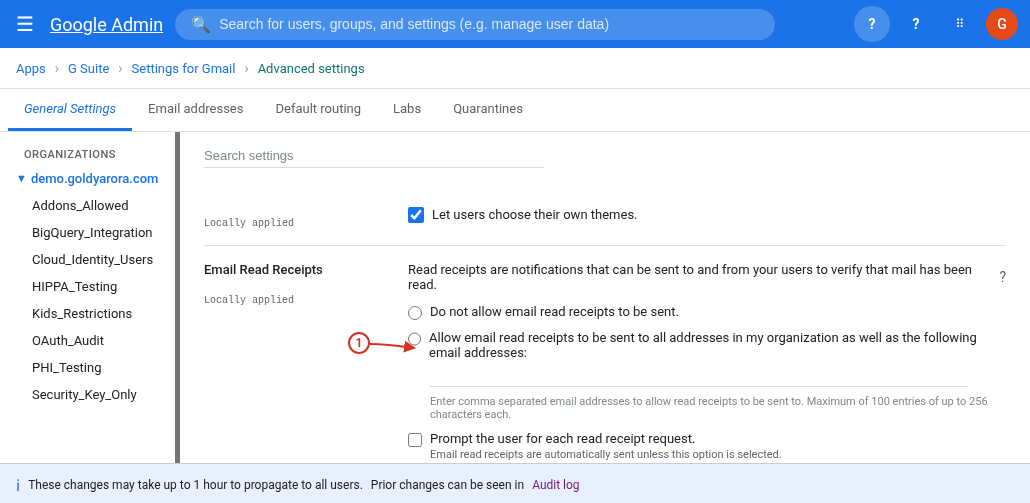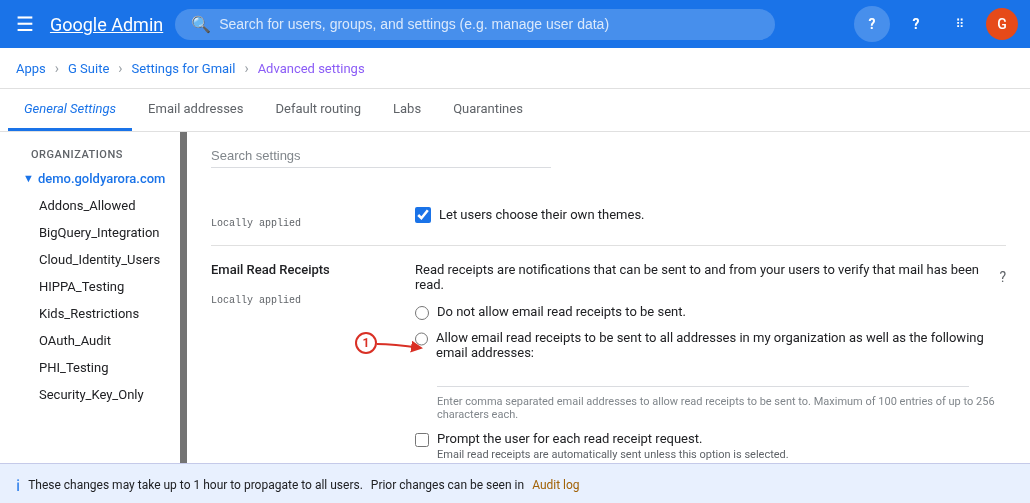--- a/index.html
+++ b/index.html
@@ -80,21 +80,21 @@
       padding: 12px 16px;
       display: flex;
       align-items: center;
       gap: 9px;
       font-size: 13px;
       color: #5f6368;
       border-bottom: 1px solid #e0e0e0;
     }
     .breadcrumb a { color: #1a73e8; text-decoration: none; }
     .breadcrumb .sep { color: #9aa0a6; font-size: 14px; }
-    .breadcrumb .current { color: #8b5cf6; }
+    .breadcrumb .current { color: #0f766e; }
 
     
     .tabs-bar {
       display: flex;
       align-items: center;
       border-bottom: 1px solid #e0e0e0;
       padding: 0 0 0 8px;
     }
     .tab {
       padding: 12px 16px;
@@ -114,24 +114,23 @@
     .main-layout {
       display: flex;
       height: calc(503px - 48px - 42px - 42px - 40px);
       min-height: 300px;
     }
 
     
     .sidebar {
       width: 180px;
       min-width: 180px;
-      border-right: 7px solid #737373;
+      border-right: 5px solid #737373;
       overflow-y: auto;
       padding: 8px 8px;
-      margin-left: 7px;
     }
     .sidebar-label {
       font-size: 11px;
       color: #5f6368;
       font-weight: 500;
       padding: 8px 16px 4px;
       text-transform: uppercase;
       letter-spacing: 0.5px;
     }
     .sidebar-item {
@@ -255,21 +254,21 @@
       display: flex;
       align-items: center;
       gap: 8px;
       font-size: 12px;
       color: #202124;
     }
     .bottom-bar .info-icon {
       color: #1a73e8;
       font-size: 16px;
     }
-    .bottom-bar a { color: #a16207; text-decoration: none; }
+    .bottom-bar a { color: #701a75; text-decoration: none; }
 
     .relative-wrap {
       position: relative;
     }
   </style>
 </head>
 <body>
 
 <div class="top-nav">
   <span class="nav-menu-icon">☰</span>

